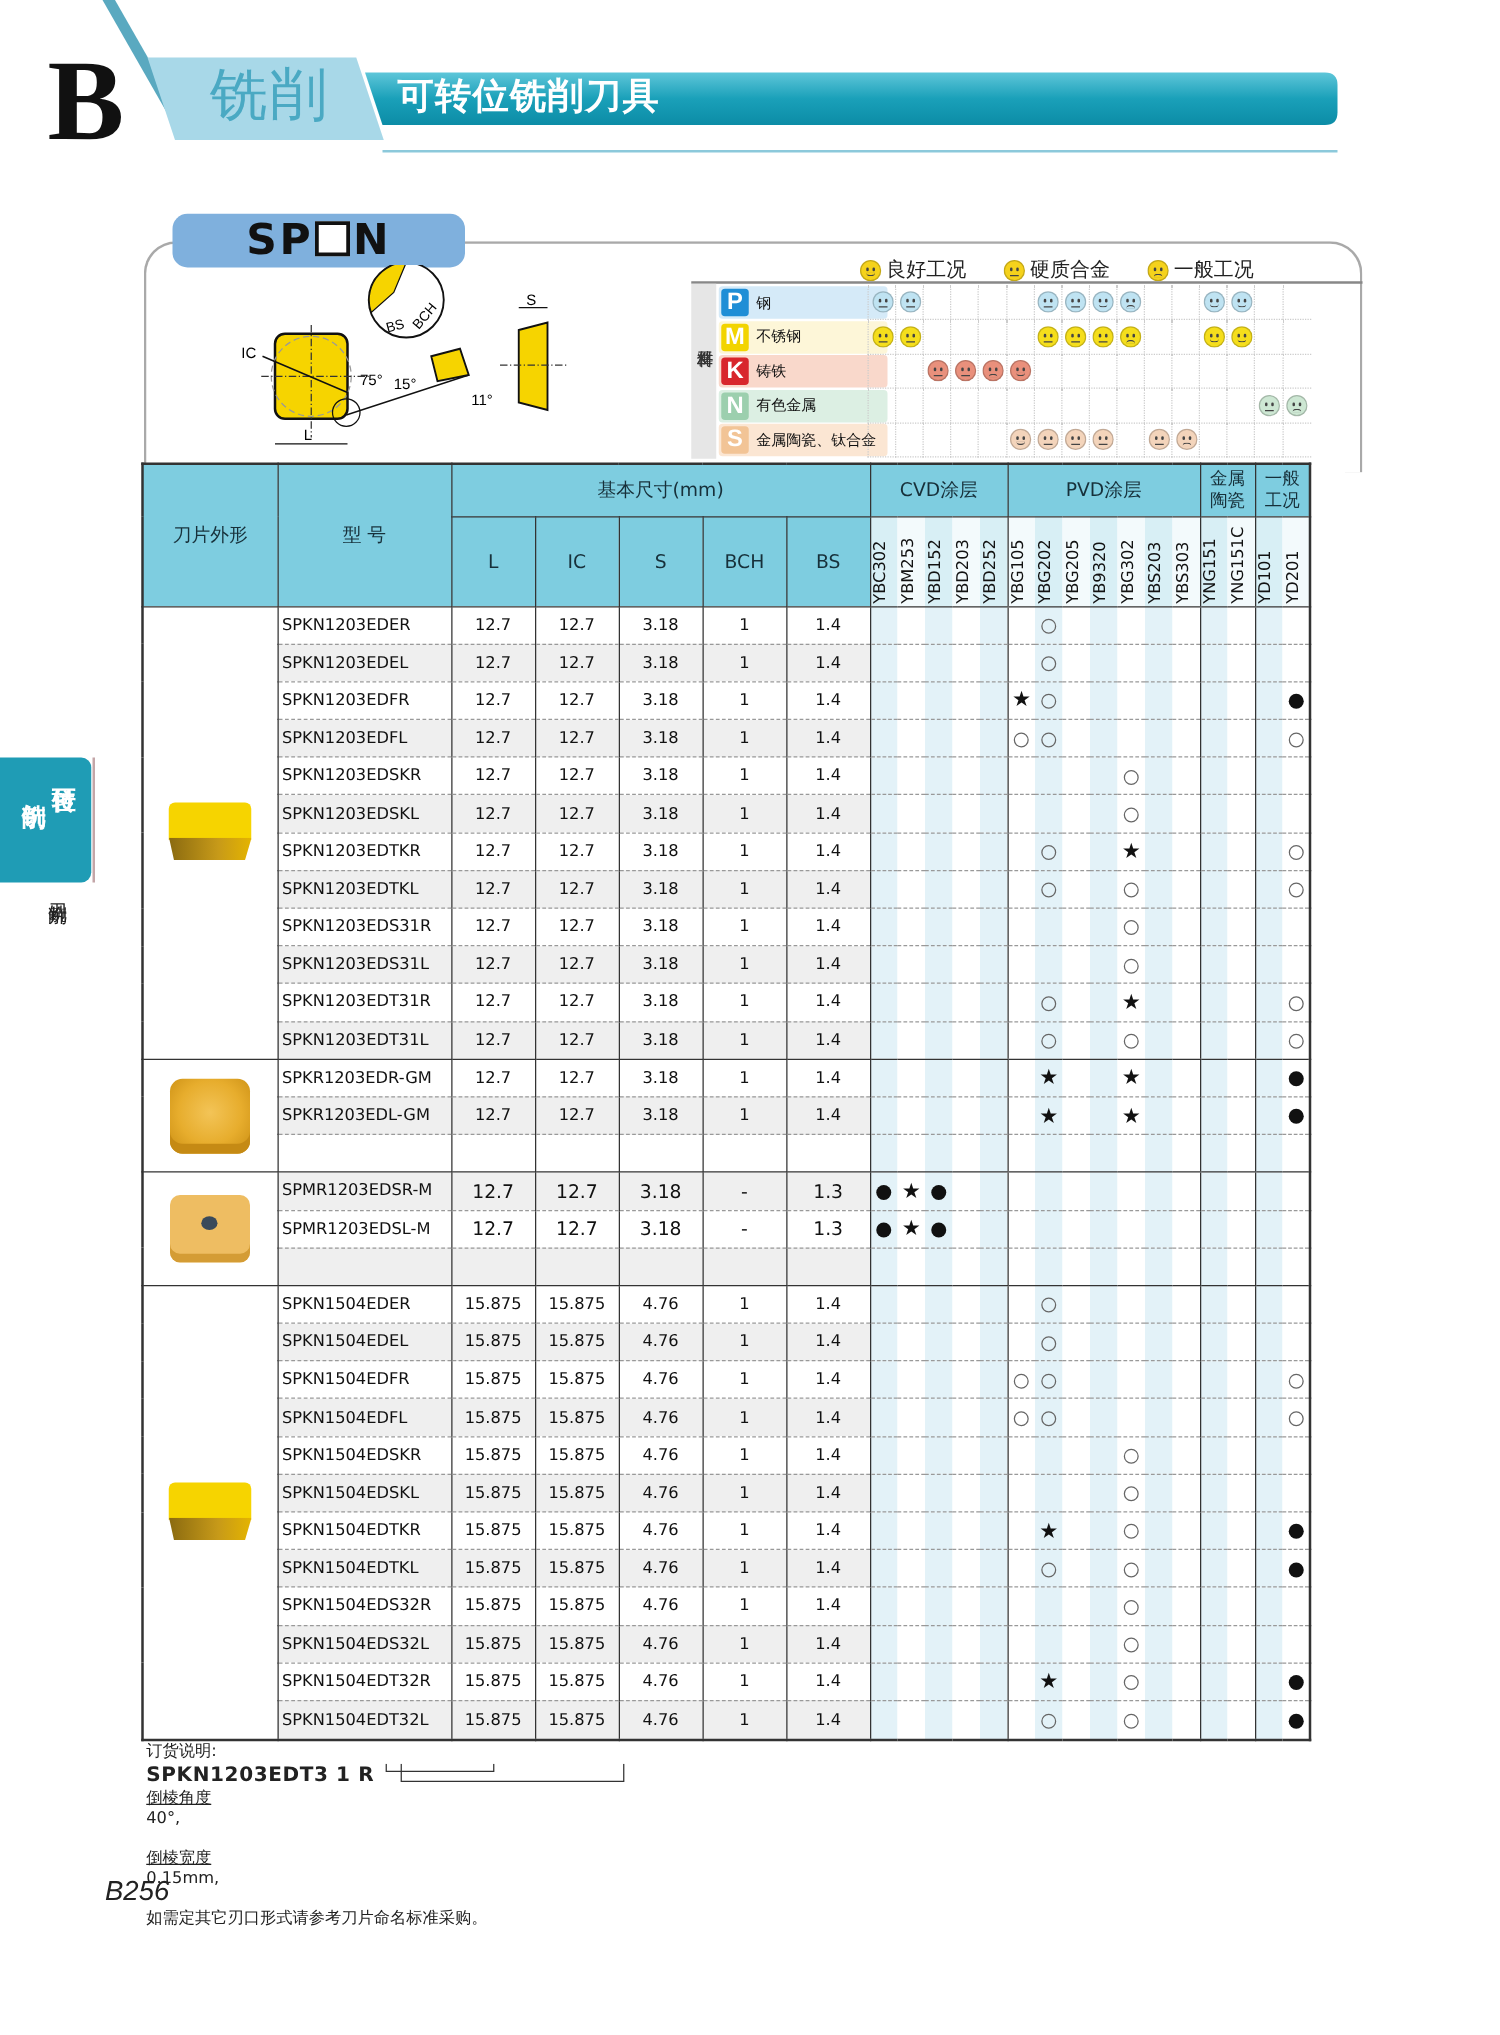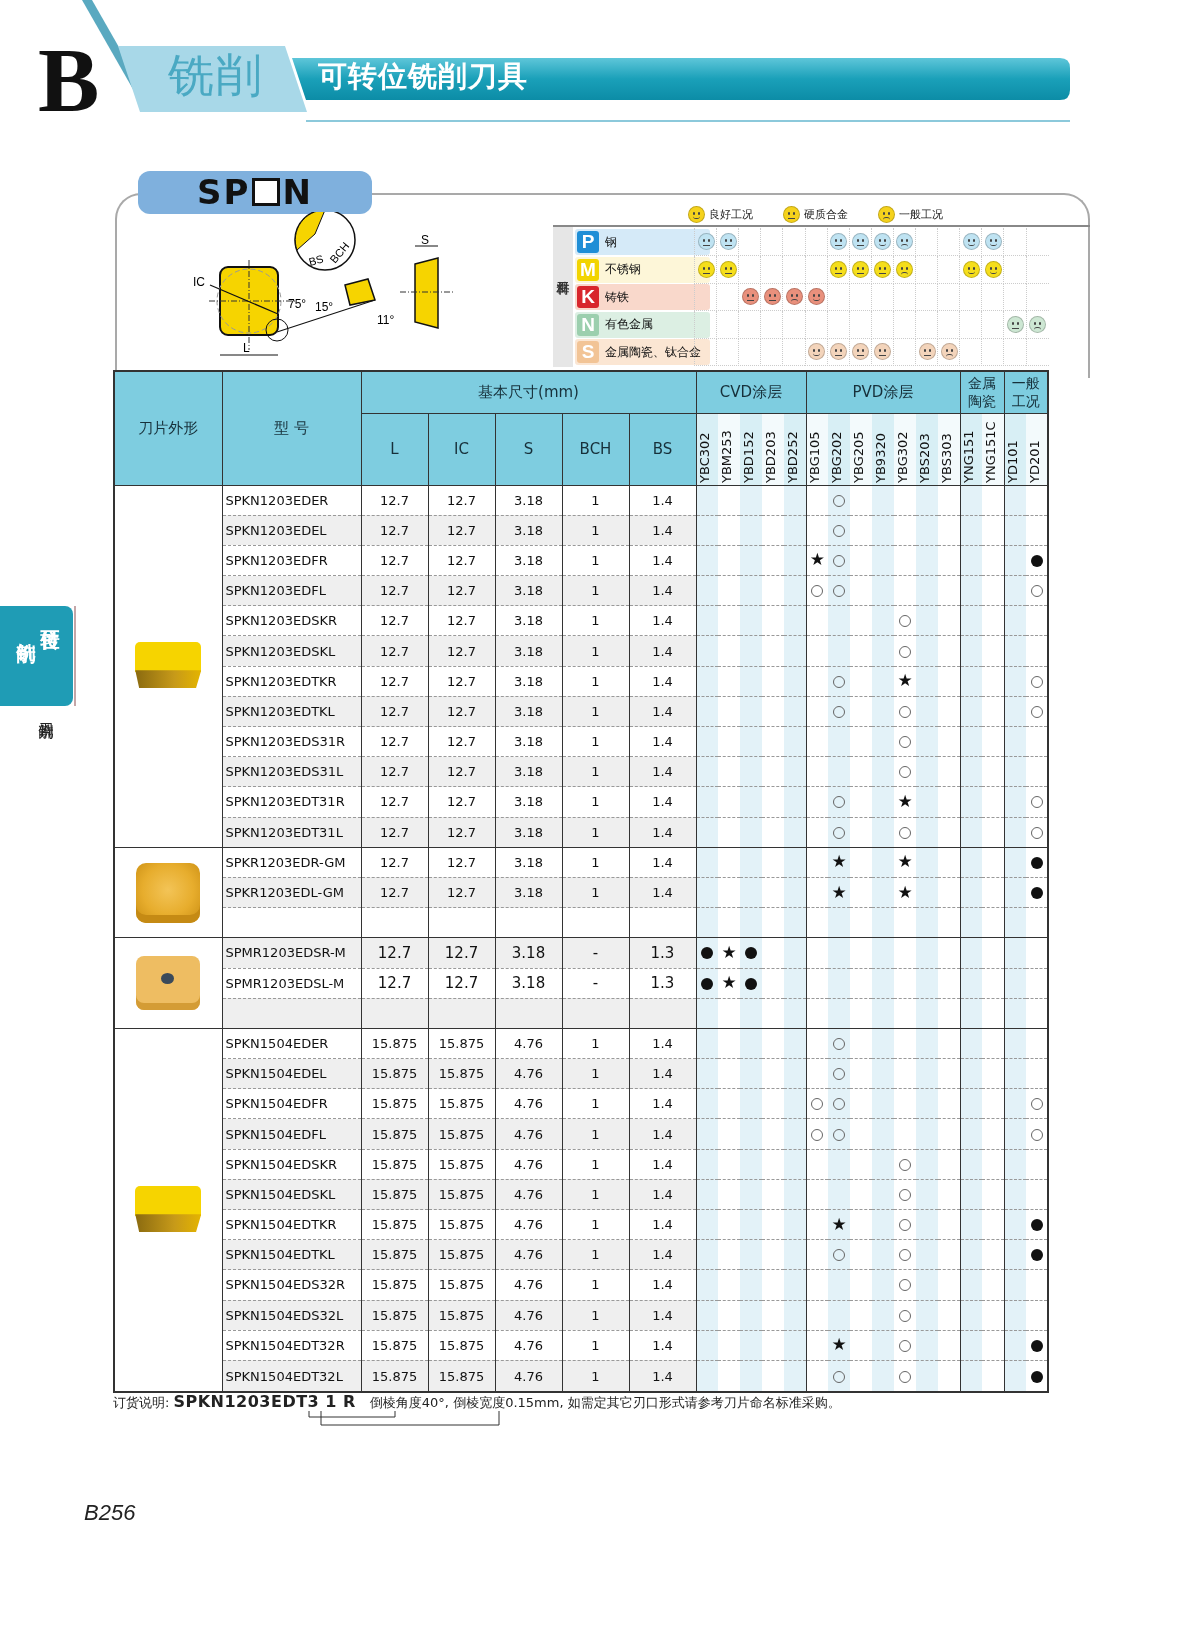--- a/index.html
+++ b/index.html
@@ -19,21 +19,21 @@
   .side-tab .c2 { left: 40px; top: 10px; }
   .side-line { left: 74px; top: 606px; width: 2px; height: 100px; background: #c4a6a8; }
   .side-sub { left: 38px; top: 712px; font-size: 15px; writing-mode: vertical-rl; color: #222; line-height: 16px; }
 
   
   .topbox { left: 115px; top: 193px; width: 975px; height: 185px; border: 2px solid #a9a9a9; border-bottom: none; border-radius: 26px 26px 0 0; }
   .sp-badge { left: 138px; top: 171px; width: 234px; height: 43px; background: #7fb0dd; border-radius: 12px; text-align: center; font-size: 34px; font-weight: bold; line-height: 43px; color: #111; letter-spacing: 2px; }
   .sp-box { display: inline-block; width: 28px; height: 28px; border: 3px solid #111; vertical-align: -2px; margin: 0 2px; background: #fff; }
 
   
-  .legend { left: 688px; top: 206px; font-size: 11px; display: flex; gap: 30px; color: #222; }
+  .legend { left: 688px; top: 206px; font-size: 16px; display: flex; gap: 30px; color: #222; }
   .legend span.item { display: flex; align-items: center; gap: 4px; }
 
   
   .matgrid { left: 553px; top: 225px; width: 537px; height: 142px; border-top: 2px solid #888; }
   .mat-side { position: absolute; left: 0; top: 0; width: 20px; height: 140px; background: #e6e6e6; font-size: 13px; line-height: 15px; text-align: center; padding-top: 32px; color: #333; }
   .mat-row { position: absolute; left: 22px; height: 26px; width: 135px; border-radius: 3px; display: flex; align-items: center; font-size: 12px; }
   .mat-letter { width: 22px; height: 22px; margin: 0 6px 0 2px; color: #fff; font-weight: bold; font-size: 19px; line-height: 22px; text-align: center; border-radius: 3px; font-family: "Liberation Sans", sans-serif; }
   .mat-cell { position: absolute; width: 23px; height: 28px; border-left: 1px dotted #ccc; border-bottom: 1px dotted #ccc; display: flex; align-items: center; justify-content: center; }
   .face { width: 17px; height: 17px; border-radius: 50%; position: relative; border: 1px solid rgba(0,0,0,0.2); }
   .face::before, .face::after { content: ""; position: absolute; top: 5px; width: 2px; height: 3px; background: #444; border-radius: 1px; }
@@ -71,23 +71,23 @@
 
   
   .ins-yellow { width: 66px; height: 48px; margin: 0 auto; position: relative; }
   .ins-yellow .top { position: absolute; left: 0; top: 0; width: 66px; height: 30px; background: #f6d400; border-radius: 5px 5px 0 0; }
   .ins-yellow .bot { position: absolute; left: 0; top: 28px; width: 66px; height: 18px; background: linear-gradient(90deg,#8a6a10,#c79a19 60%,#e4b400); clip-path: polygon(0 0,100% 0,92% 100%,6% 100%); }
   .ins-gm { width: 64px; height: 60px; margin: 0 auto; background: radial-gradient(circle at 50% 45%, #f3c457 0%, #e7ad2d 55%, #c98d12 100%); border-radius: 10px; box-shadow: inset 0 -8px 0 #c58a14; }
   .ins-m { width: 64px; height: 54px; margin: 0 auto; background: #eebd62; border-radius: 8px; position: relative; box-shadow: inset 0 -7px 0 #d49c35; }
   .ins-m::after { content: ""; position: absolute; left: 25px; top: 17px; width: 13px; height: 11px; border-radius: 50%; background: #3a4a5a; }
 
   
-  .order-note { left: 113px; top: 1392px; font-size: 13px; display: flex; align-items: baseline; color: #222; }
+  .order-note { left: 113px; top: 1392px; font-size: 13px; display: flex; align-items: baseline; color: #222; flex-direction: column; }
   .order-note .code { font-size: 16px; font-weight: bold; margin: 0 14px 0 4px; letter-spacing: 0.5px; }
-  .order-note .u { }
+  .order-note .u { text-decoration: underline; }
   .brackets { left: 303px; top: 1411px; width: 200px; height: 20px; }
   .page-no { left: 84px; top: 1500px; font-size: 22px; font-style: italic; color: #222; font-family: "Liberation Sans", sans-serif; }
 </style>
 </head>
 <body>
 
 <svg class="abs hdr-slash" viewBox="0 0 1200 140" width="1200" height="140">
   <defs>
     <linearGradient id="tealg" x1="0" y1="0" x2="0" y2="1">
       <stop offset="0" stop-color="#5ec6d9"></stop>

